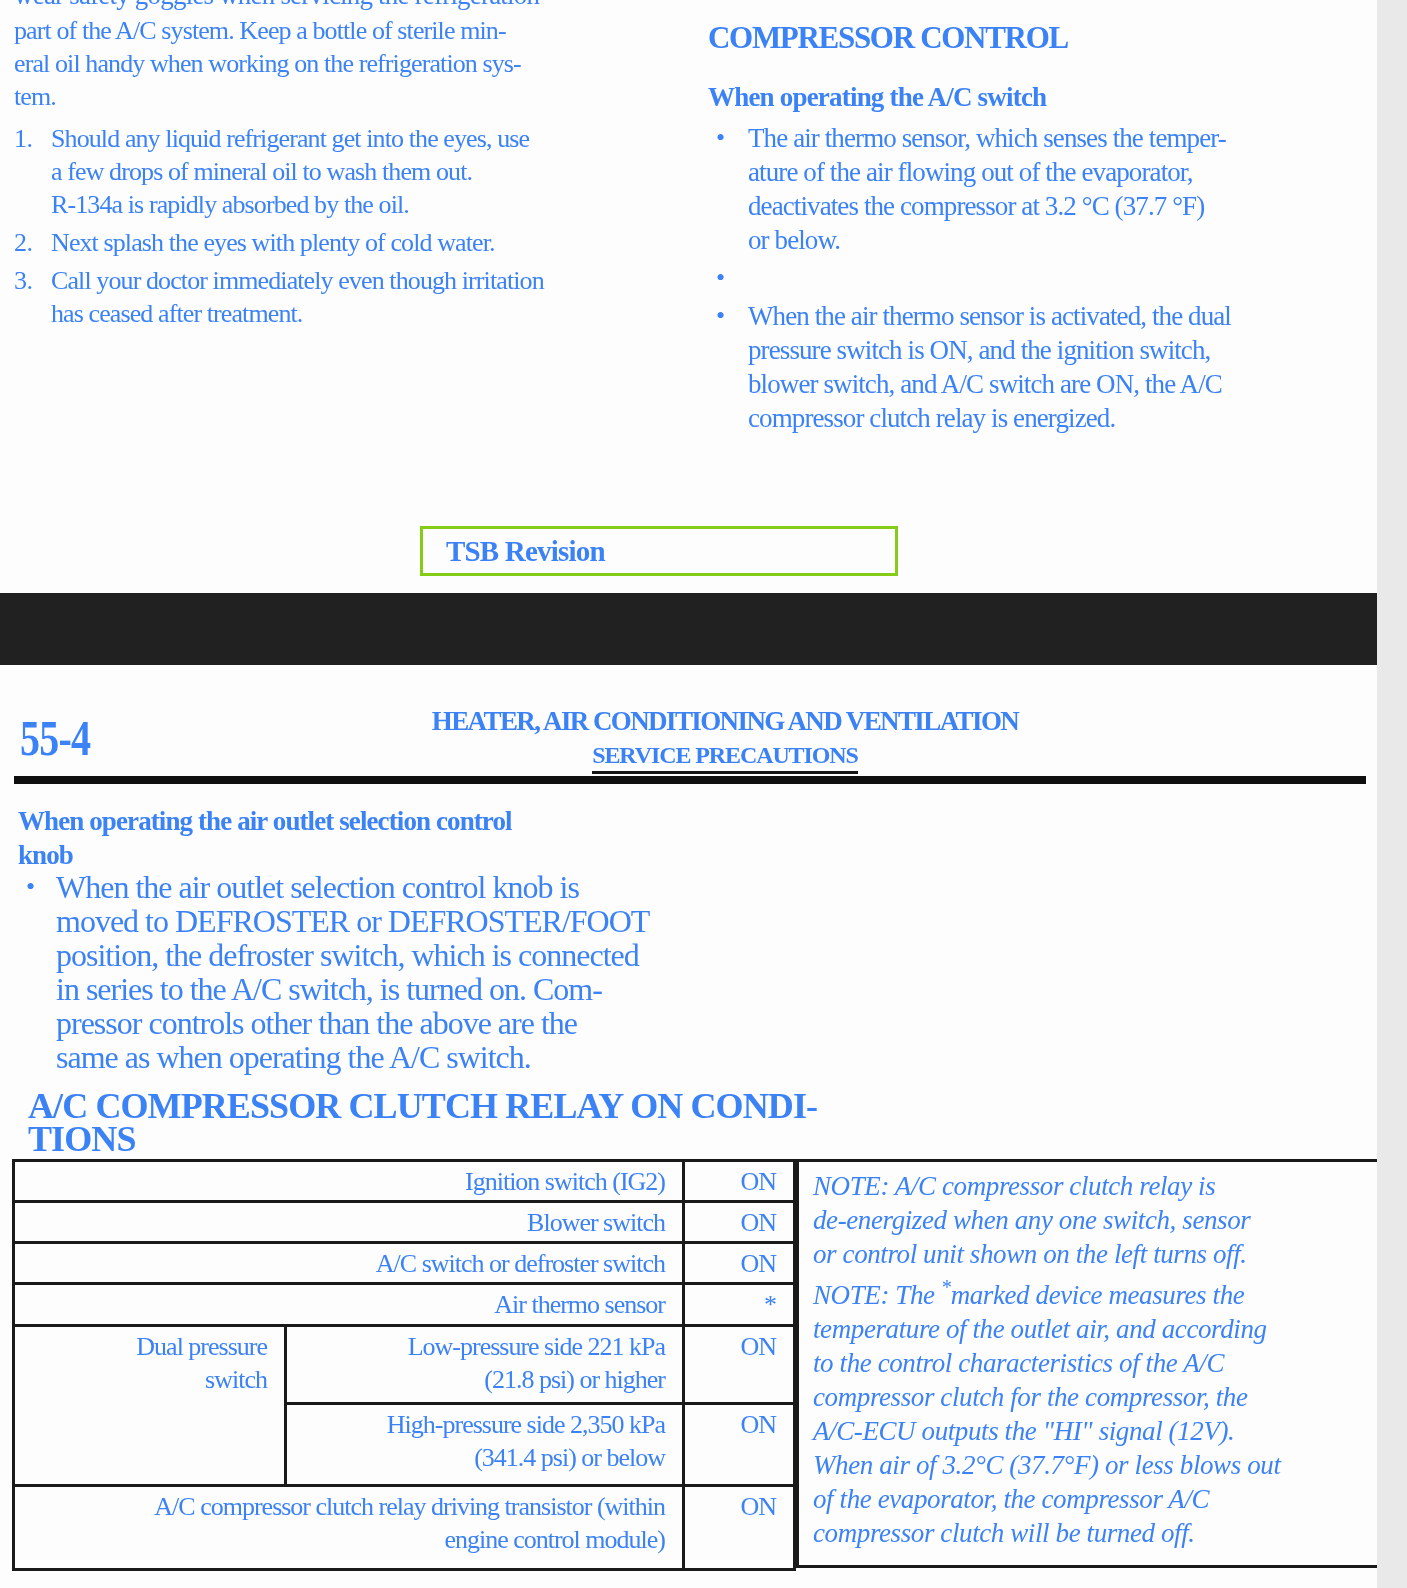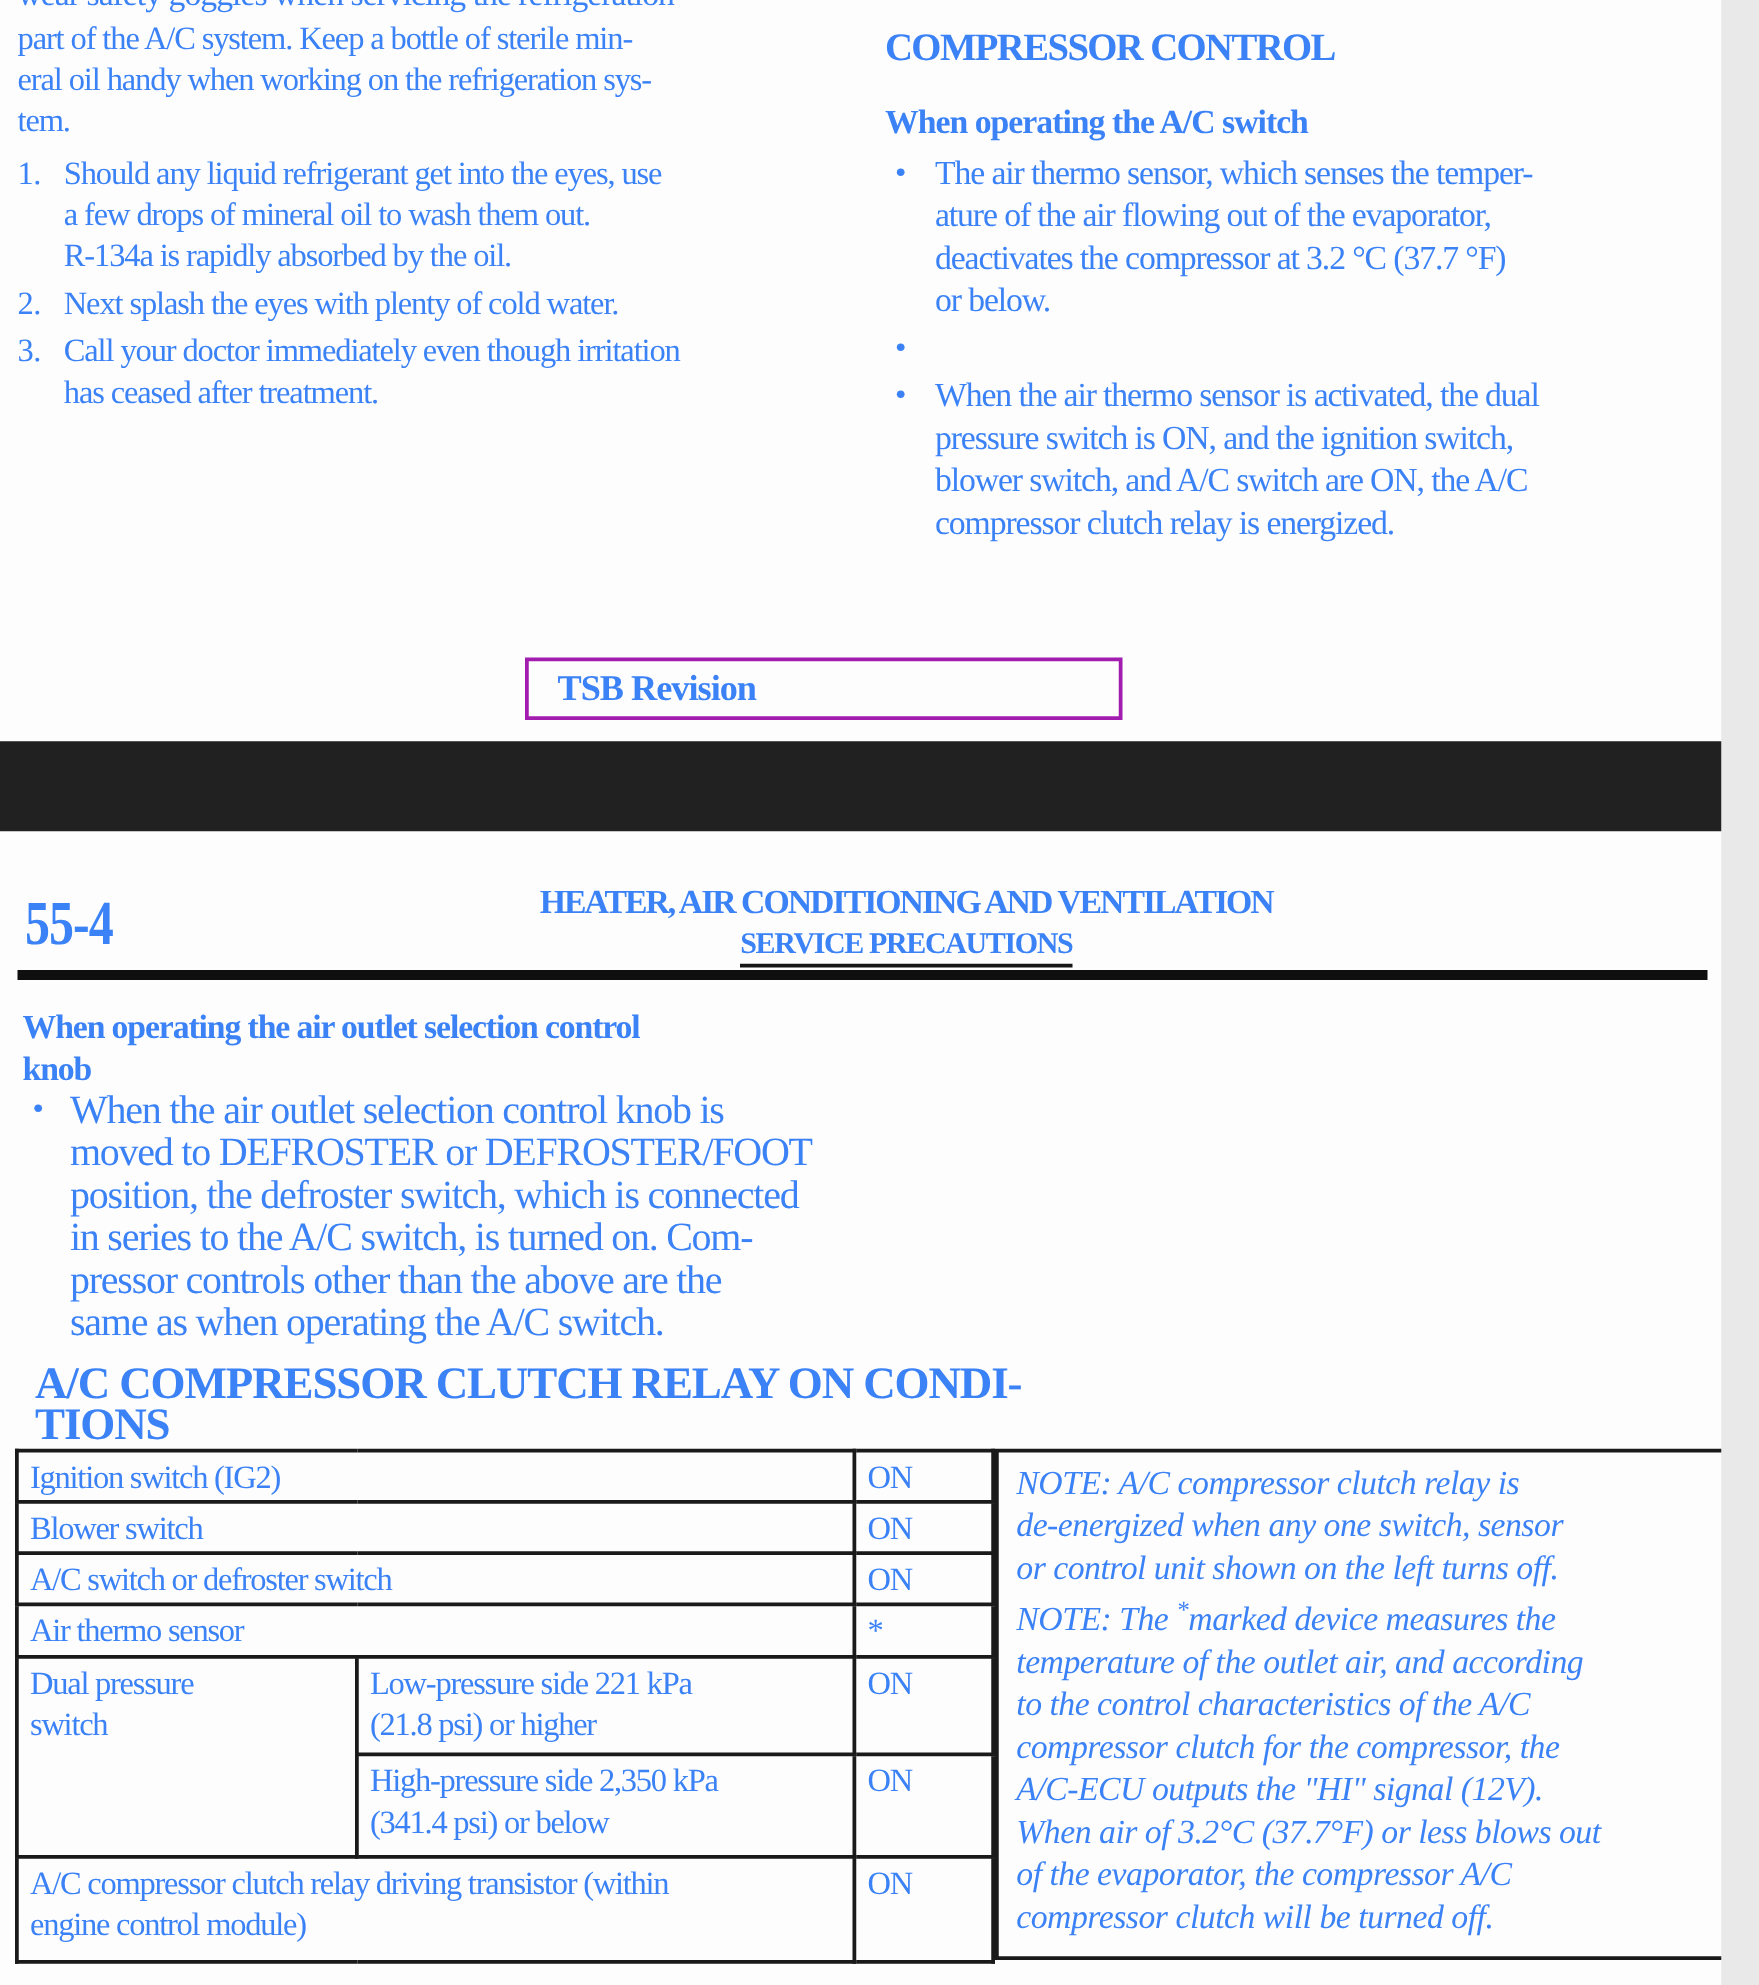--- a/index.html
+++ b/index.html
@@ -23,21 +23,21 @@
   .num-item .num{width:37px;flex:0 0 37px;font-size:26px;line-height:33px;letter-spacing:-0.5px;}
   .p1-right{position:absolute;left:708px;top:0;width:695px;}
   .h-big{font-size:31px;font-weight:bold;letter-spacing:-1.3px;margin-top:20px;}
   .h-sub{font-size:27px;font-weight:bold;letter-spacing:-0.8px;margin-top:26px;}
   .bullets{margin-top:8px;}
   .bullet-item{display:flex;margin-top:4px;padding-left:8px;}
   .bullet-item .dot{width:32px;flex:0 0 32px;font-size:26px;line-height:34px;}
   .bullet-item .btxt{font-size:27px;line-height:34px;letter-spacing:-0.9px;}
   .tsb-box{
     position:absolute;left:420px;top:526px;width:478px;height:50px;
-    border:3px solid #a21caf;box-sizing:border-box;background:#fdfdfd;
+    border:3px solid #84cc16;box-sizing:border-box;background:#fdfdfd;
   }
   .tsb-box .lbl{font-size:29px;font-weight:bold;letter-spacing:-0.8px;line-height:44px;padding-left:23px;}
   .black-band{position:absolute;left:0;top:593px;width:1407px;height:72px;background:#212121;}
   
   .page-num{
     position:absolute;left:20px;top:716px;
     font-size:50px;font-weight:bold;letter-spacing:-1px;line-height:44px;
     transform:scaleX(0.8);transform-origin:left center;
   }
   .hdr-title{
@@ -65,21 +65,21 @@
     font-size:36px;font-weight:bold;letter-spacing:-0.9px;line-height:33px;
   }
   
   .cond-table{
     position:absolute;left:12px;top:1159px;
     border-collapse:collapse;table-layout:fixed;width:781px;
   }
   .cond-table td{
     border:3px solid #1a1a1a;vertical-align:top;
     font-size:26px;line-height:33px;letter-spacing:-1px;
-    padding:3px 17px 0 9px;box-sizing:border-box;
+    padding:3px 17px 0 9px;box-sizing:border-box;text-align:right;
   }
   
   .note-box{
     position:absolute;left:796px;top:1159px;width:603px;height:409px;
     border:3px solid #1a1a1a;box-sizing:border-box;
     padding:7px 10px 0 14px;
   }
   .note-p{
     margin:0;font-style:italic;font-size:27px;line-height:34px;letter-spacing:-0.4px;
   }

